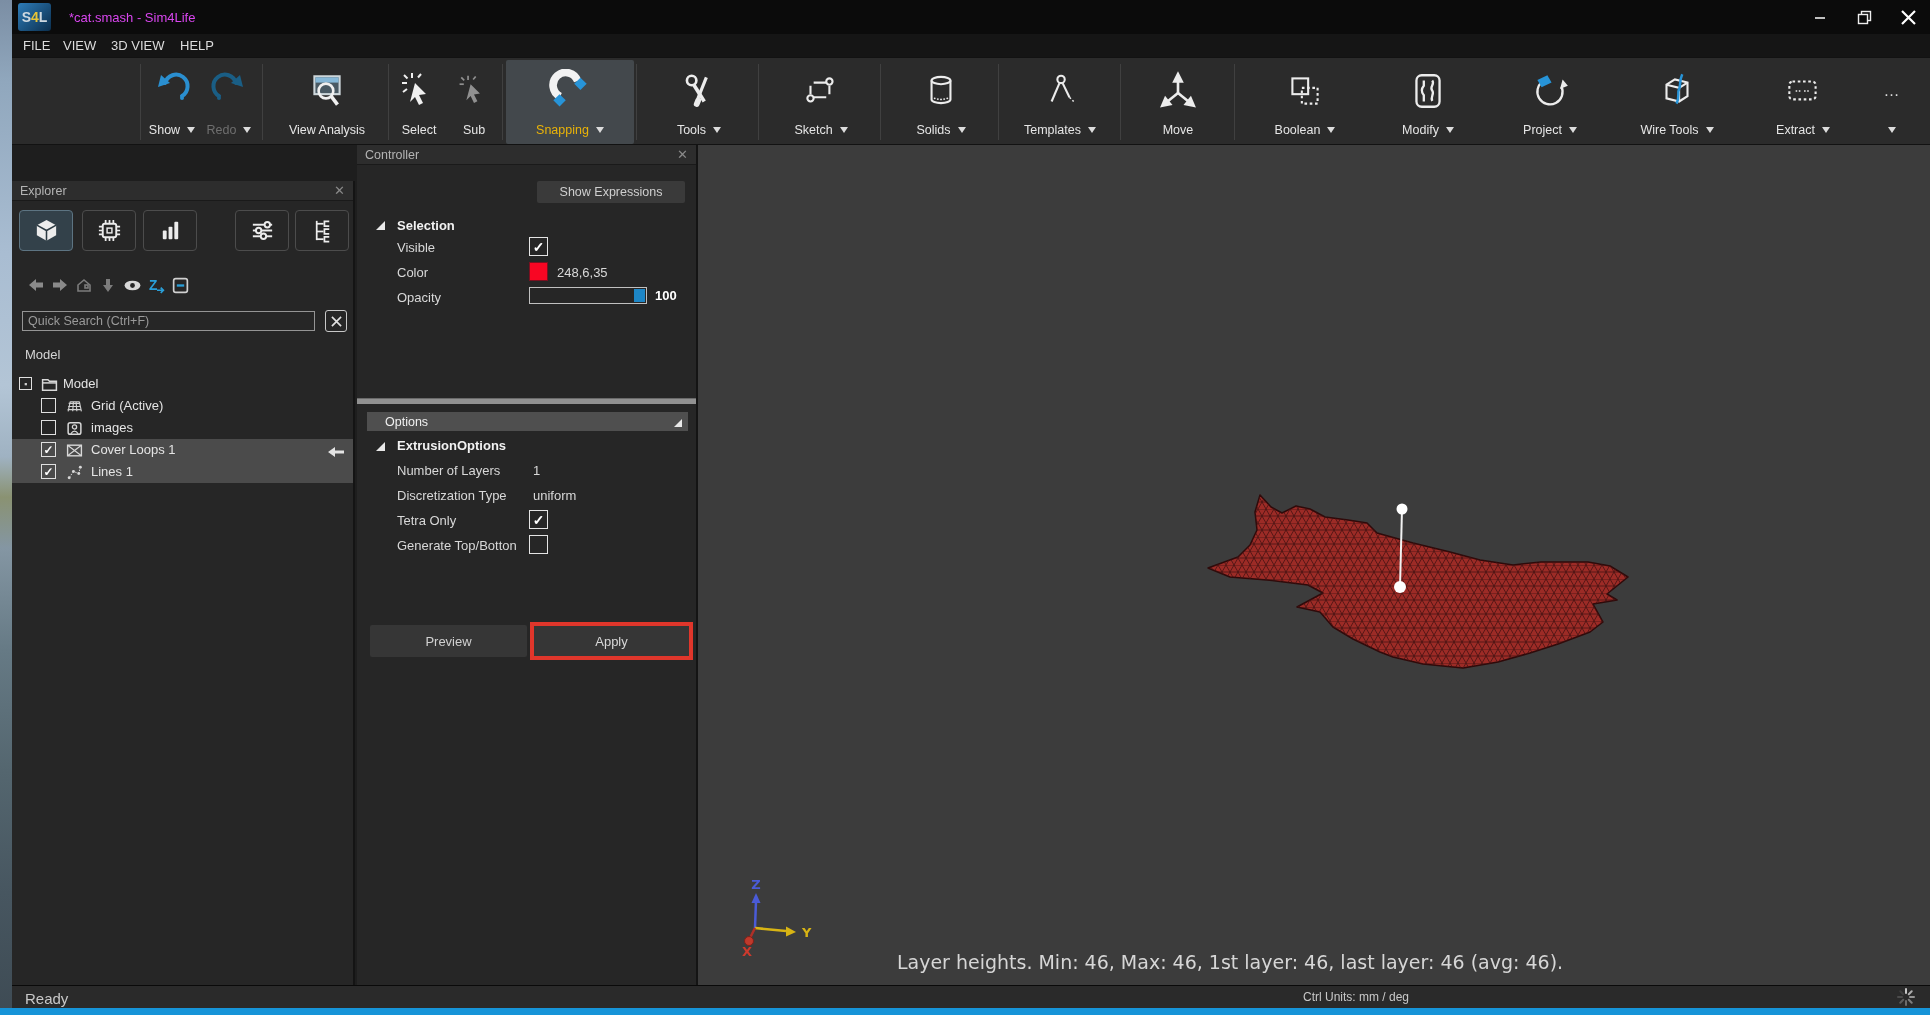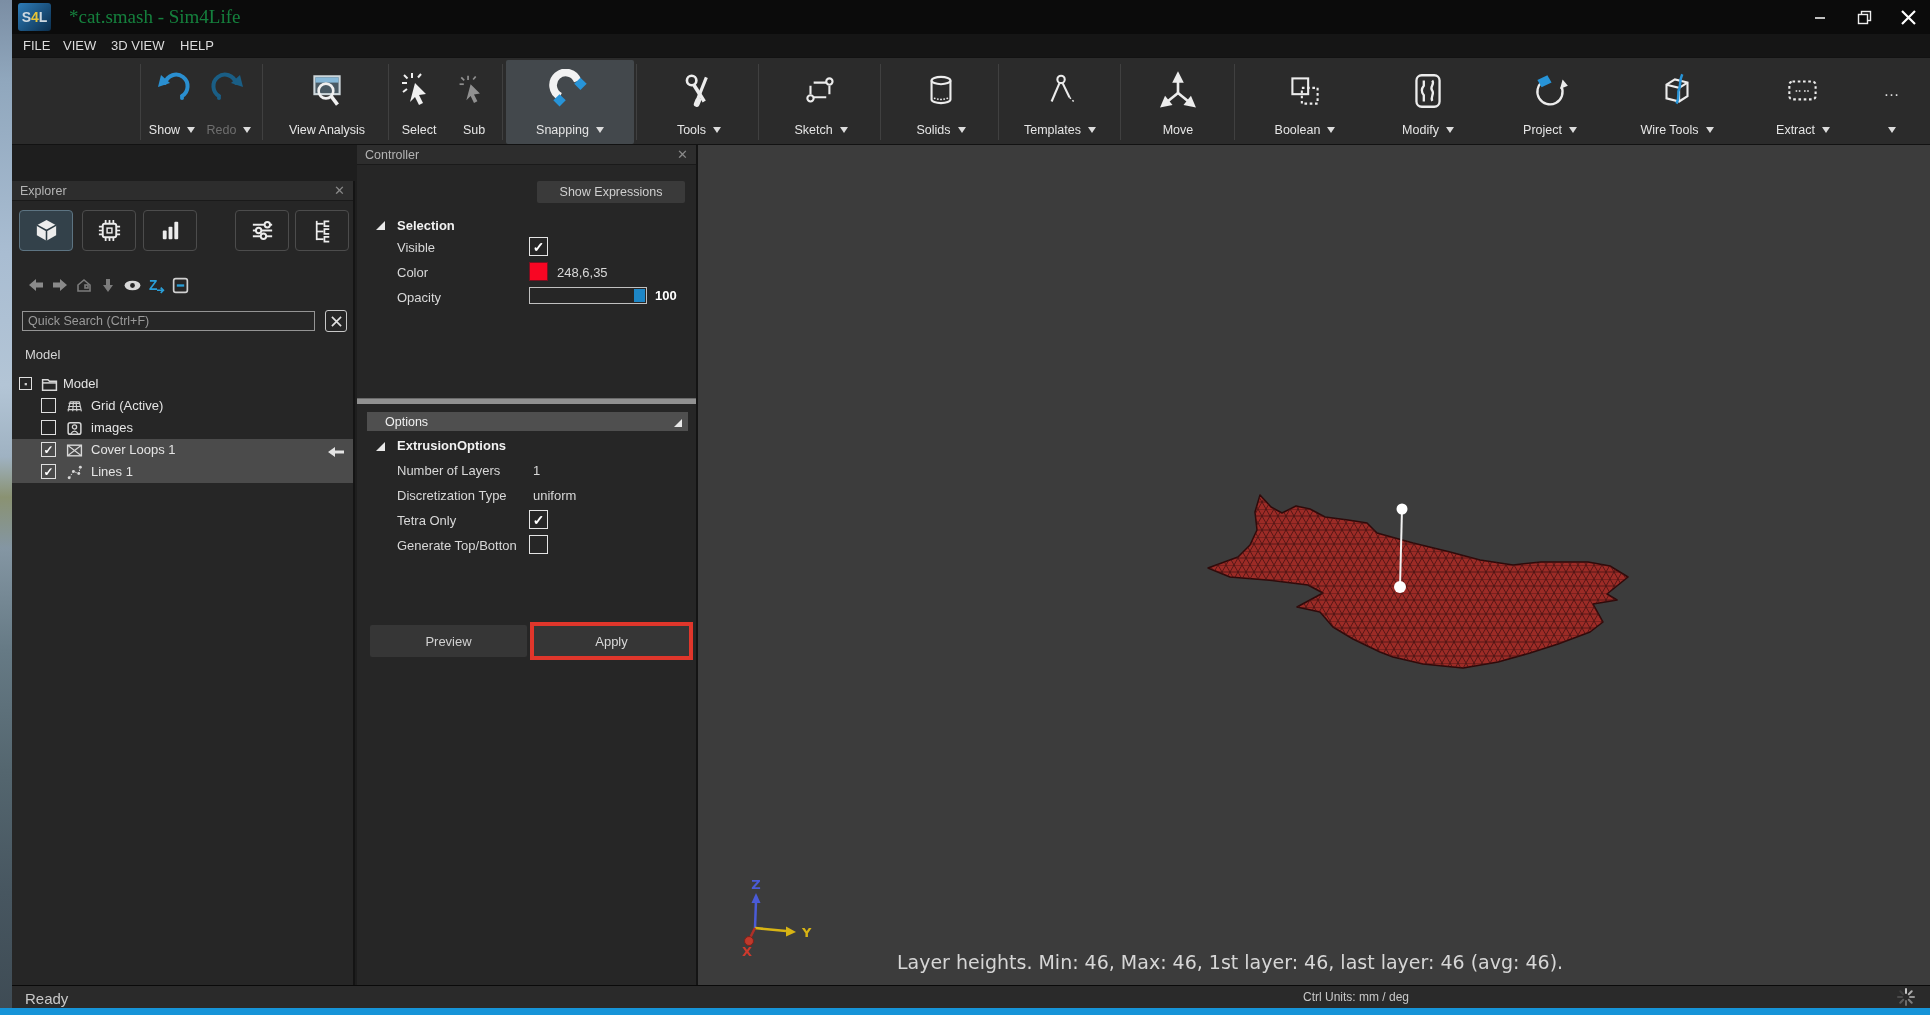--- a/index.html
+++ b/index.html
@@ -13,37 +13,37 @@
   #bottom-strip { left:0; bottom:0; width:1930px; height:7px; background:#1694d8; z-index:50; }
 
   #app { left:12px; top:0; width:1918px; height:1008px; background:#1e1e1e; }
 
   
   #titlebar { left:0; top:0; right:0; height:34px; background:#0b0b0b; }
   #logo { left:6px; top:3px; width:33px; height:28px; border-radius:3px;
     background:linear-gradient(135deg,#2e7cb8,#0b2f4e); display:flex; align-items:center; justify-content:center;
     font-weight:bold; font-size:14px; letter-spacing:0; }
   #logo .ls { color:#cfd9e0; } #logo .l4 { color:#e8c536; }
-  #win-title { left:57px; top:0; height:34px; display:flex; align-items:center; color:#15803d; font-size:19px;font-family:Liberation Serif, serif; }
+  #win-title { left:57px; top:0; height:34px; display:flex; align-items:center; color:#d946ef; font-size:13px; }
   #win-controls { right:0; top:0; height:34px; display:flex; }
   .win-btn { width:44px; height:34px; display:flex; align-items:center; justify-content:center; color:#eee; }
 
   
   #menubar { left:0; top:34px; right:0; height:23px; background:#151515; }
   .menu-item { position:absolute; top:0; height:23px; display:flex; align-items:center; color:#dcdcdc; font-size:13px; }
 
   
   #toolbar { left:0; top:57px; right:0; height:88px; background:#2b2b2b; border-top:1px solid #121212; border-bottom:1px solid #121212; }
   .tb-sep { position:absolute; top:6px; height:76px; width:1px; background:#404040; }
   .tb-btn { position:absolute; top:2px; height:84px; display:flex; flex-direction:column; align-items:center; justify-content:flex-end; padding-bottom:6px; border-radius:2px; }
   .tb-btn.active { background:#43484c; }
   .tb-ic { flex:1; display:flex; align-items:center; justify-content:center; width:100%; }
   .tb-label { font-size:12.5px; color:#e6e6e6; display:flex; align-items:center; white-space:nowrap; height:17px; }
   .tb-btn.disabled .tb-label-txt { color:#6f6f6f; }
-  .tb-btn.active .tb-label-txt { color:#e5e5e5; }
+  .tb-btn.active .tb-label-txt { color:#eab308; }
   .dd { width:0; height:0; border-left:4.5px solid transparent; border-right:4.5px solid transparent; border-top:6px solid #dcdcdc; margin-left:7px; }
   .tb-ellipsis { color:#dcdcdc; font-size:16px; letter-spacing:1px; }
 
   
   #main { left:0; top:145px; right:0; bottom:23px; }
   .panel-header { position:absolute; left:0; top:0; right:0; height:20px; background:#2d2d2d; border-bottom:1px solid #1a1a1a;
     color:#b4b4b4; font-size:12.5px; display:flex; align-items:center; padding:0 8px; }
   .panel-close { margin-left:auto; color:#8a8a8a; font-size:13px; }
 
   #explorer { left:0; top:0; width:343px; bottom:0; background:#262626; border-right:2px solid #141414;margin-top:36px; }

